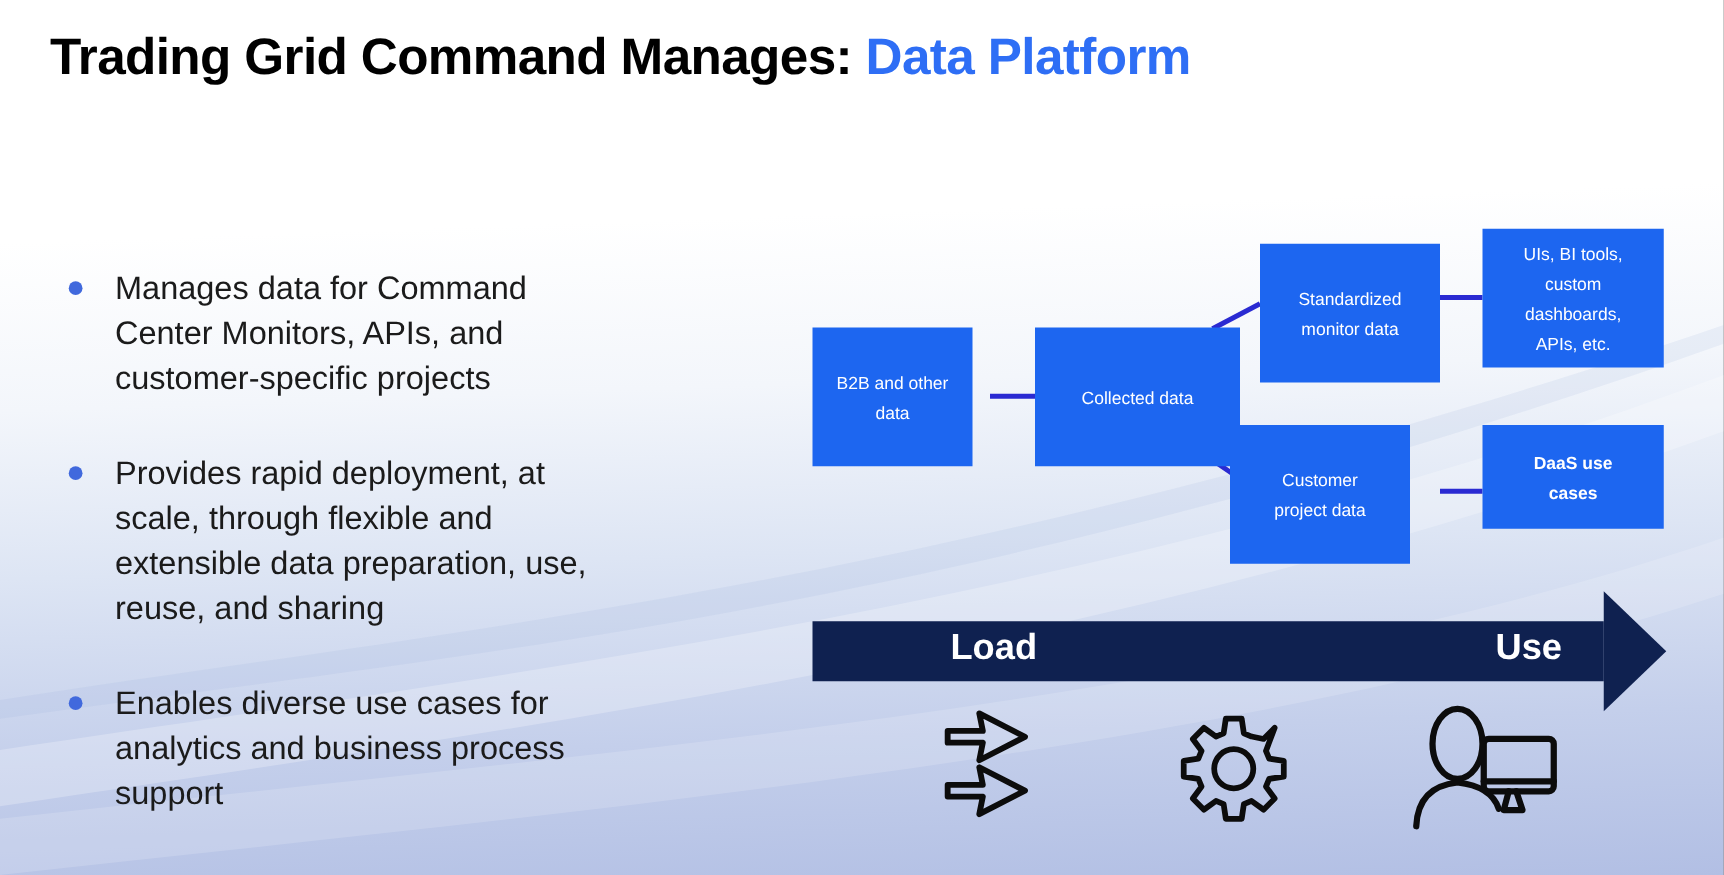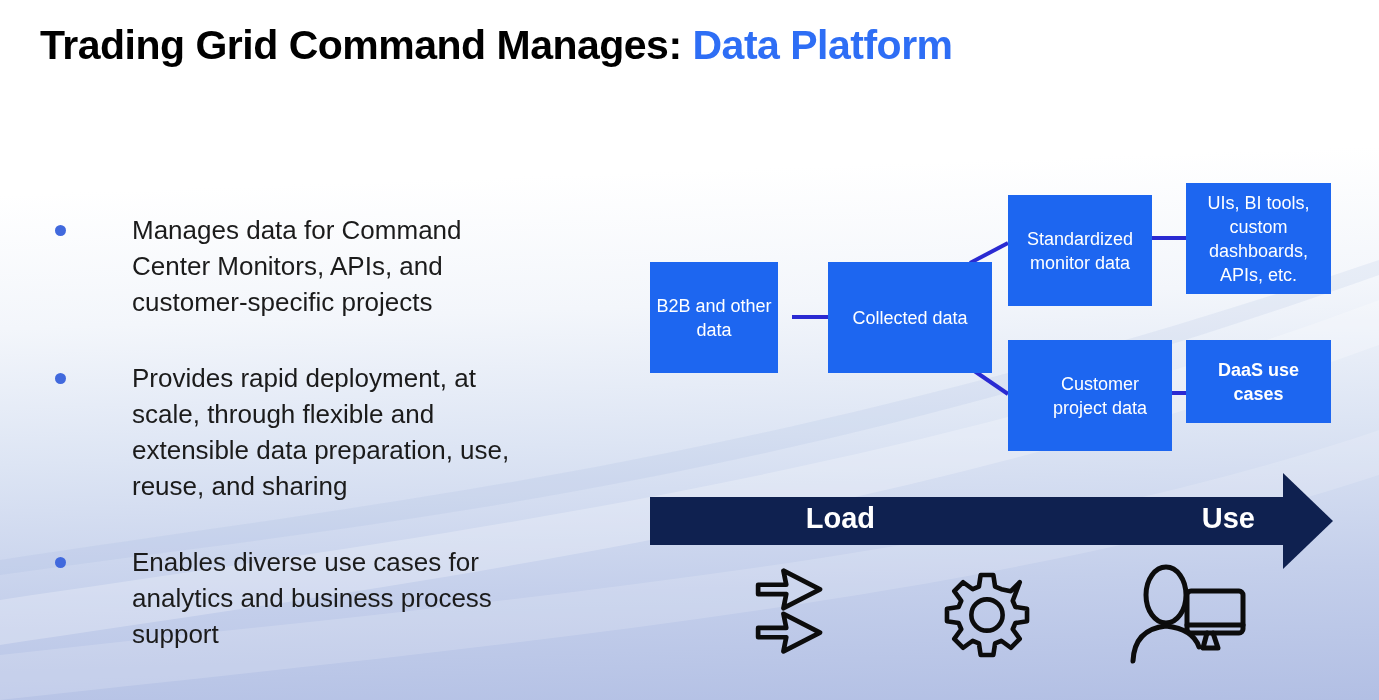--- a/index.html
+++ b/index.html
@@ -12,42 +12,42 @@
   h1.title{
     position:absolute;left:40px;top:22px;margin:0;
     font-size:41px;font-weight:bold;letter-spacing:-0.5px;color:#000;white-space:nowrap;
   }
   h1.title .hl{color:#2e6ef5;margin-top:44px;}
   ul.bullets{
     position:absolute;left:46px;top:212px;width:500px;margin:0;padding:0;list-style:none;
   }
   ul.bullets li{display:flex;margin-bottom:40px;}
   .dot{flex:none;width:11px;height:11px;border-radius:50%;background:#4169dd;margin:13px 26px 0 9px;}
-  .btxt{font-size:26px;line-height:36px;color:#1b1b1b;white-space:pre-line;margin-left:40px;}
+  .btxt{font-size:26px;line-height:36px;color:#1b1b1b;white-space:pre-line;}
   .connectors{position:absolute;left:0;top:0;width:1379px;height:700px;pointer-events:none;}
   .box{
     position:absolute;background:#1d66f0;color:#ffffff;
     display:flex;align-items:center;justify-content:center;text-align:center;
-    font-size:18px;line-height:24px;white-space:pre-line;
+    font-size:14px;line-height:24px;white-space:pre-line;
   }
   #box-b2b{left:650px;top:262px;width:128px;height:111px;}
   #box-collected{left:828px;top:262px;width:164px;height:111px;}
   #box-standardized{left:1008px;top:183px;width:144px;height:111px;margin-top:12px;}
   #box-uis{left:1186px;top:183px;width:145px;height:111px;}
-  #box-customer{left:1008px;top:340px;width:144px;height:111px;padding-left:20px;}
+  #box-customer{left:984px;top:340px;width:144px;height:111px;}
   #box-daas{left:1186px;top:340px;width:145px;height:83px;font-weight:bold;}
   .arrow-body{position:absolute;left:650px;top:497px;width:633px;height:48px;background:#0f2150;}
   .arrow-head{
     position:absolute;left:1283px;top:473px;width:0;height:0;
     border-left:50px solid #0f2150;border-top:48px solid transparent;border-bottom:48px solid transparent;
   }
-  .step{position:absolute;top:502px;color:#ffffff;font-weight:bold;font-size:29px;text-align:right;}
+  .step{position:absolute;top:502px;color:#ffffff;font-weight:bold;font-size:29px;text-align:center;}
   #step-load{left:715px;width:160px;}
   #step-prepare{left:905px;width:170px;}
-  #step-use{left:1105px;width:150px;}
+  #step-use{left:1148px;width:150px;}
   .proc-icon{position:absolute;}
   #icon-load{left:754px;top:566px;width:72px;height:90px;}
   #icon-prepare{left:941px;top:569px;width:92px;height:92px;}
   #icon-use{left:1128px;top:564px;width:122px;height:100px;}
 </style>
 </head>
 <body>
 
 <div class="slide">
 

